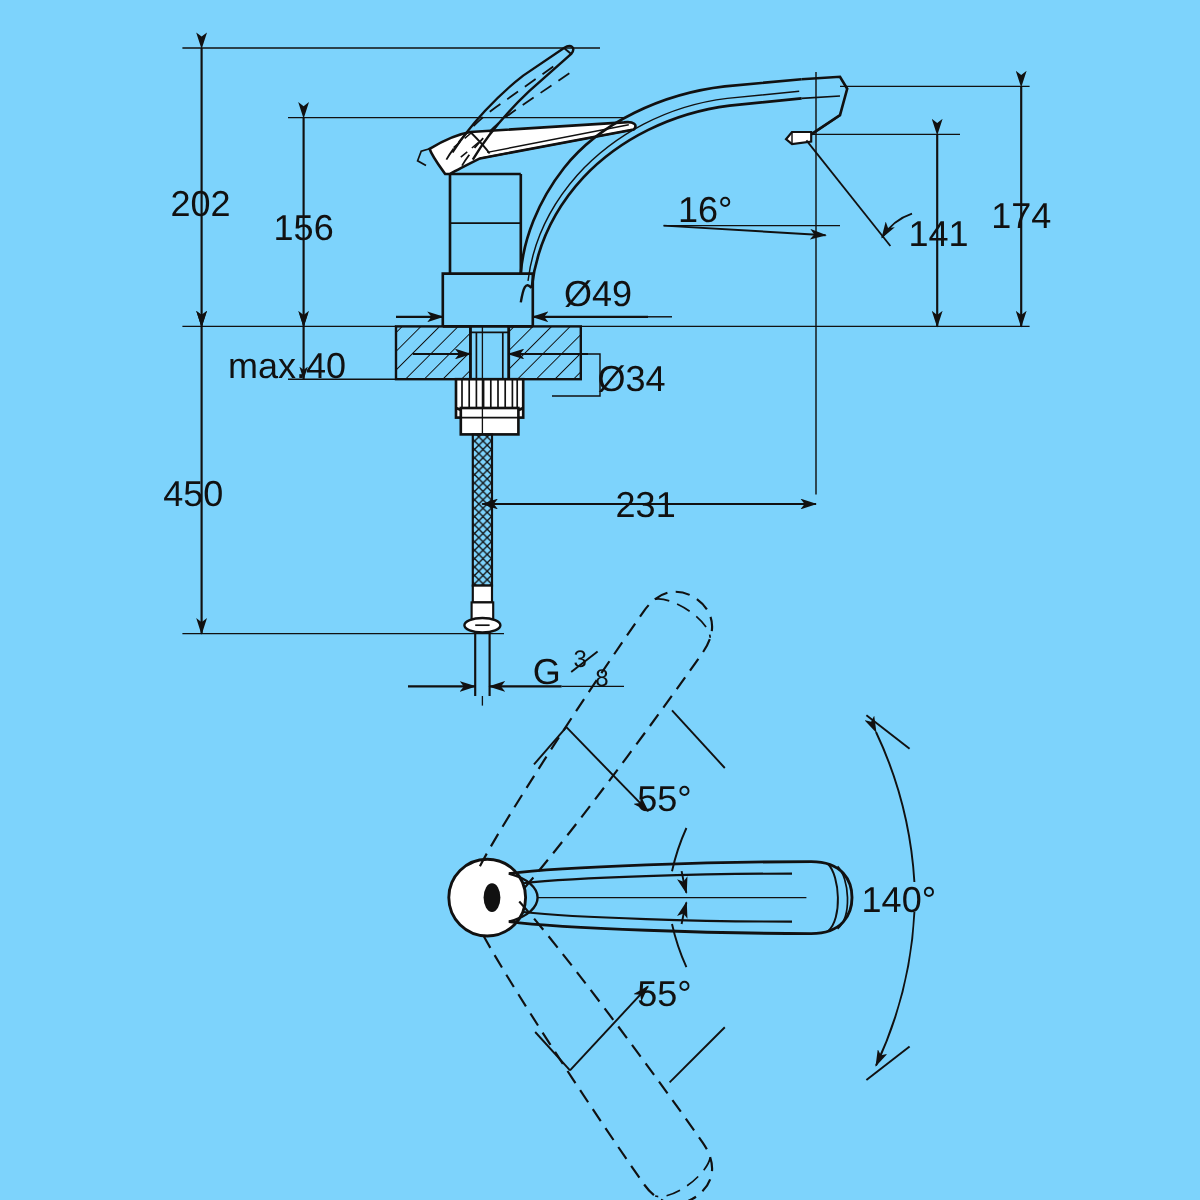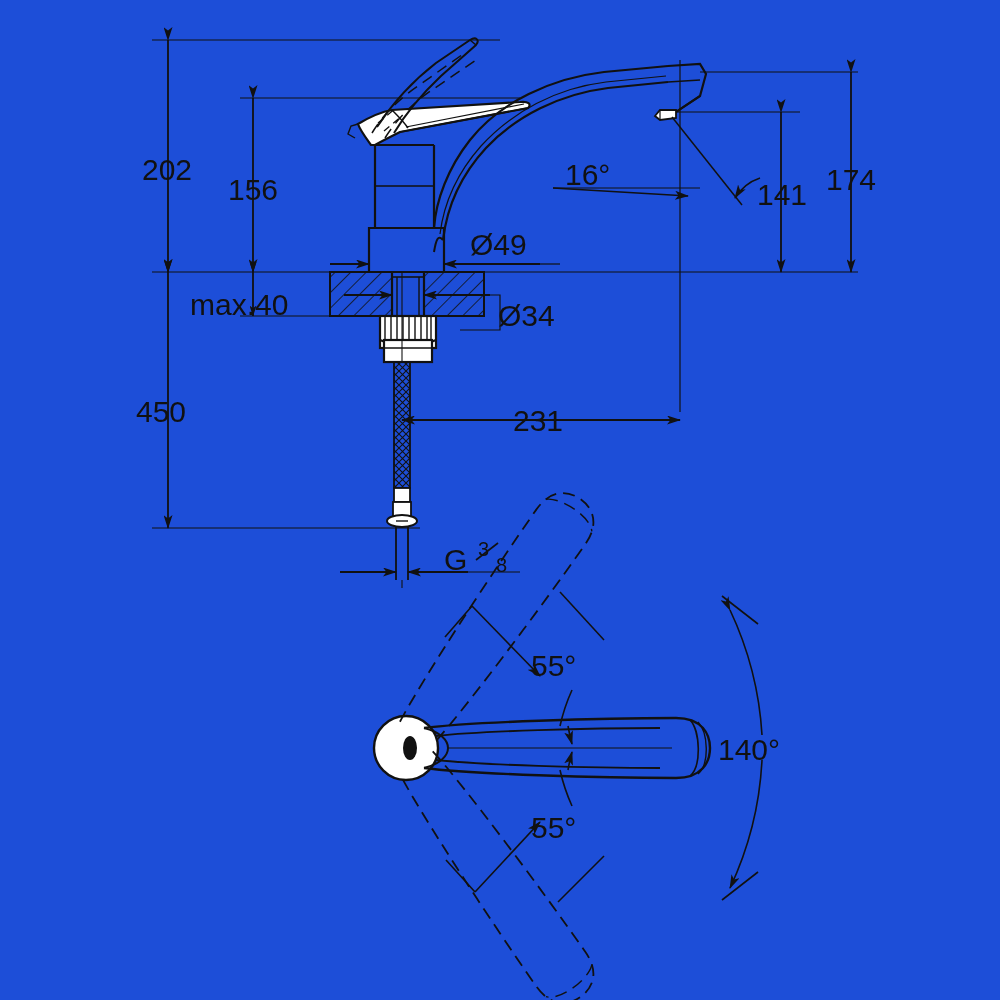--- a/index.html
+++ b/index.html
@@ -1,17 +1,17 @@
 <!DOCTYPE html>
 <html><head>
 <meta charset="utf-8">
 <style>
   html,body{margin:0;padding:0;background:#ffffff;}
   body{width:1000px;height:1000px;font-family:"Liberation Sans",sans-serif;}
-  #sheet{position:relative;width:1000px;height:1000px;background:#1d4ed8;overflow:hidden;}
+  #sheet{position:relative;width:1000px;height:1000px;background:#7dd3fc;overflow:hidden;}
   svg{display:block;}
   .dimtext{font-family:"Liberation Sans",sans-serif;fill:#111;font-size:30px;}
   .dimtext-sm{font-family:"Liberation Sans",sans-serif;fill:#111;font-size:20px;}
 </style>
 </head>
 <body>
 
 <div id="sheet">
 
   <svg width="1000" height="1000" viewBox="0 0 1000 1000">

